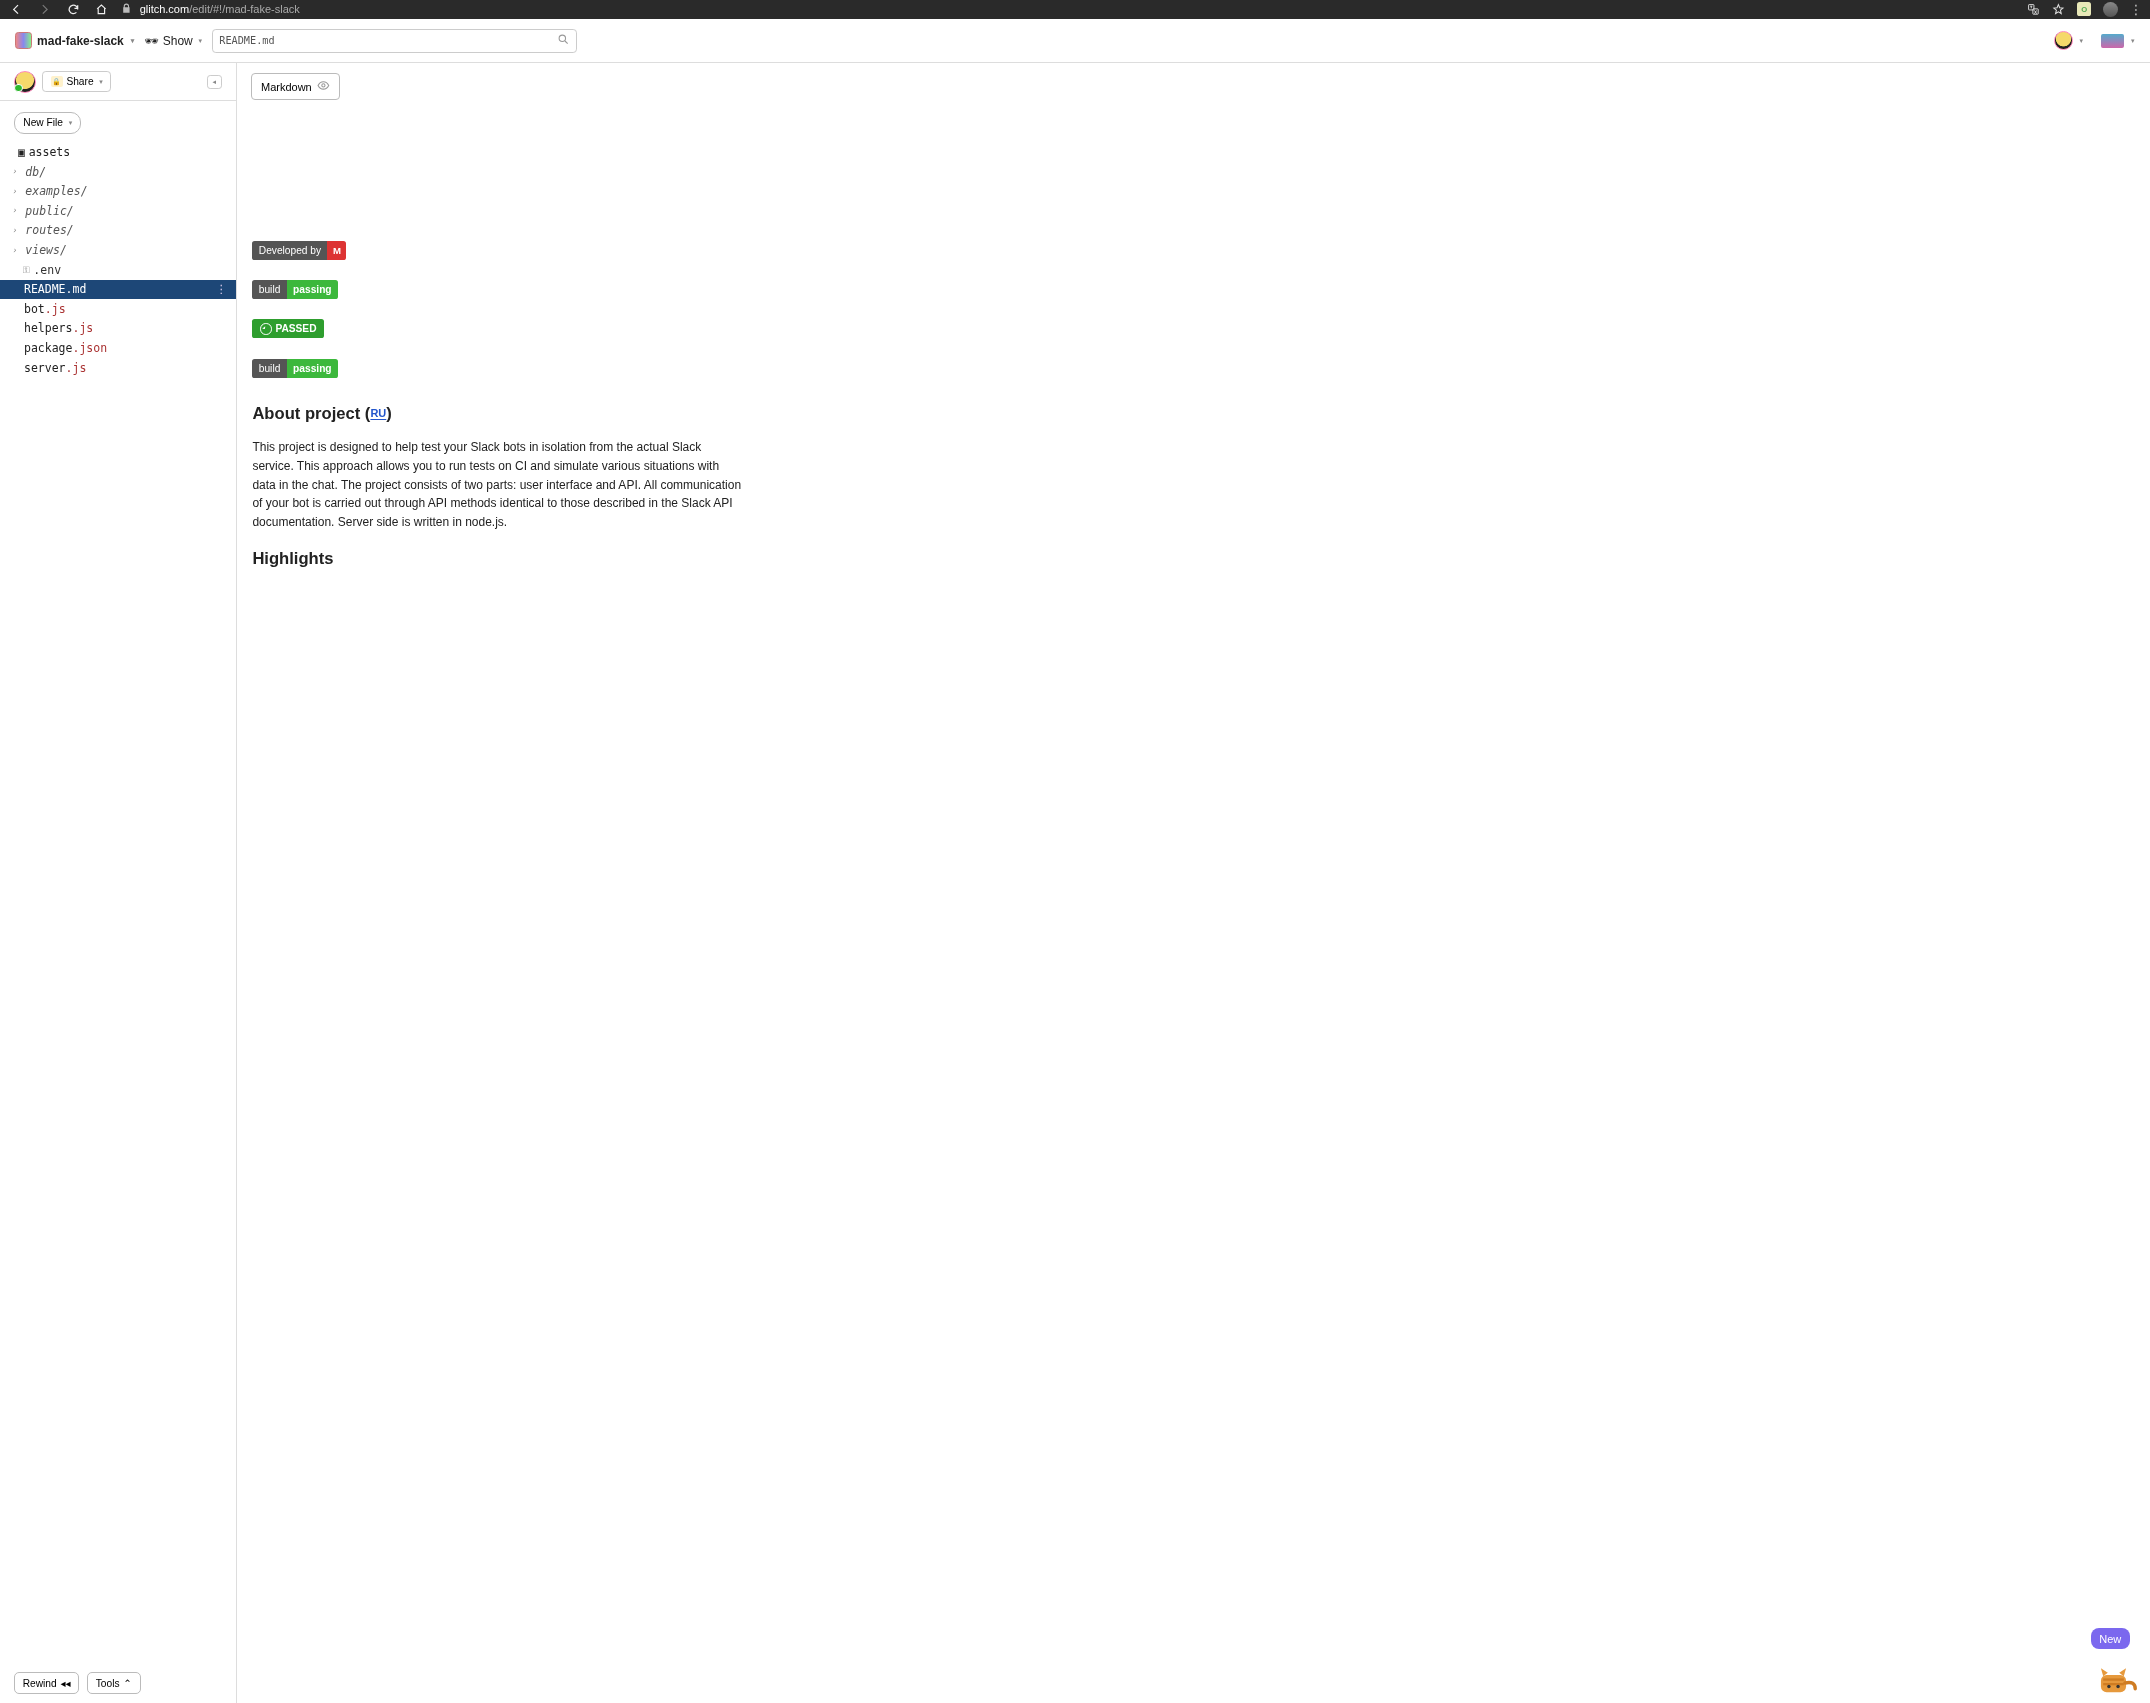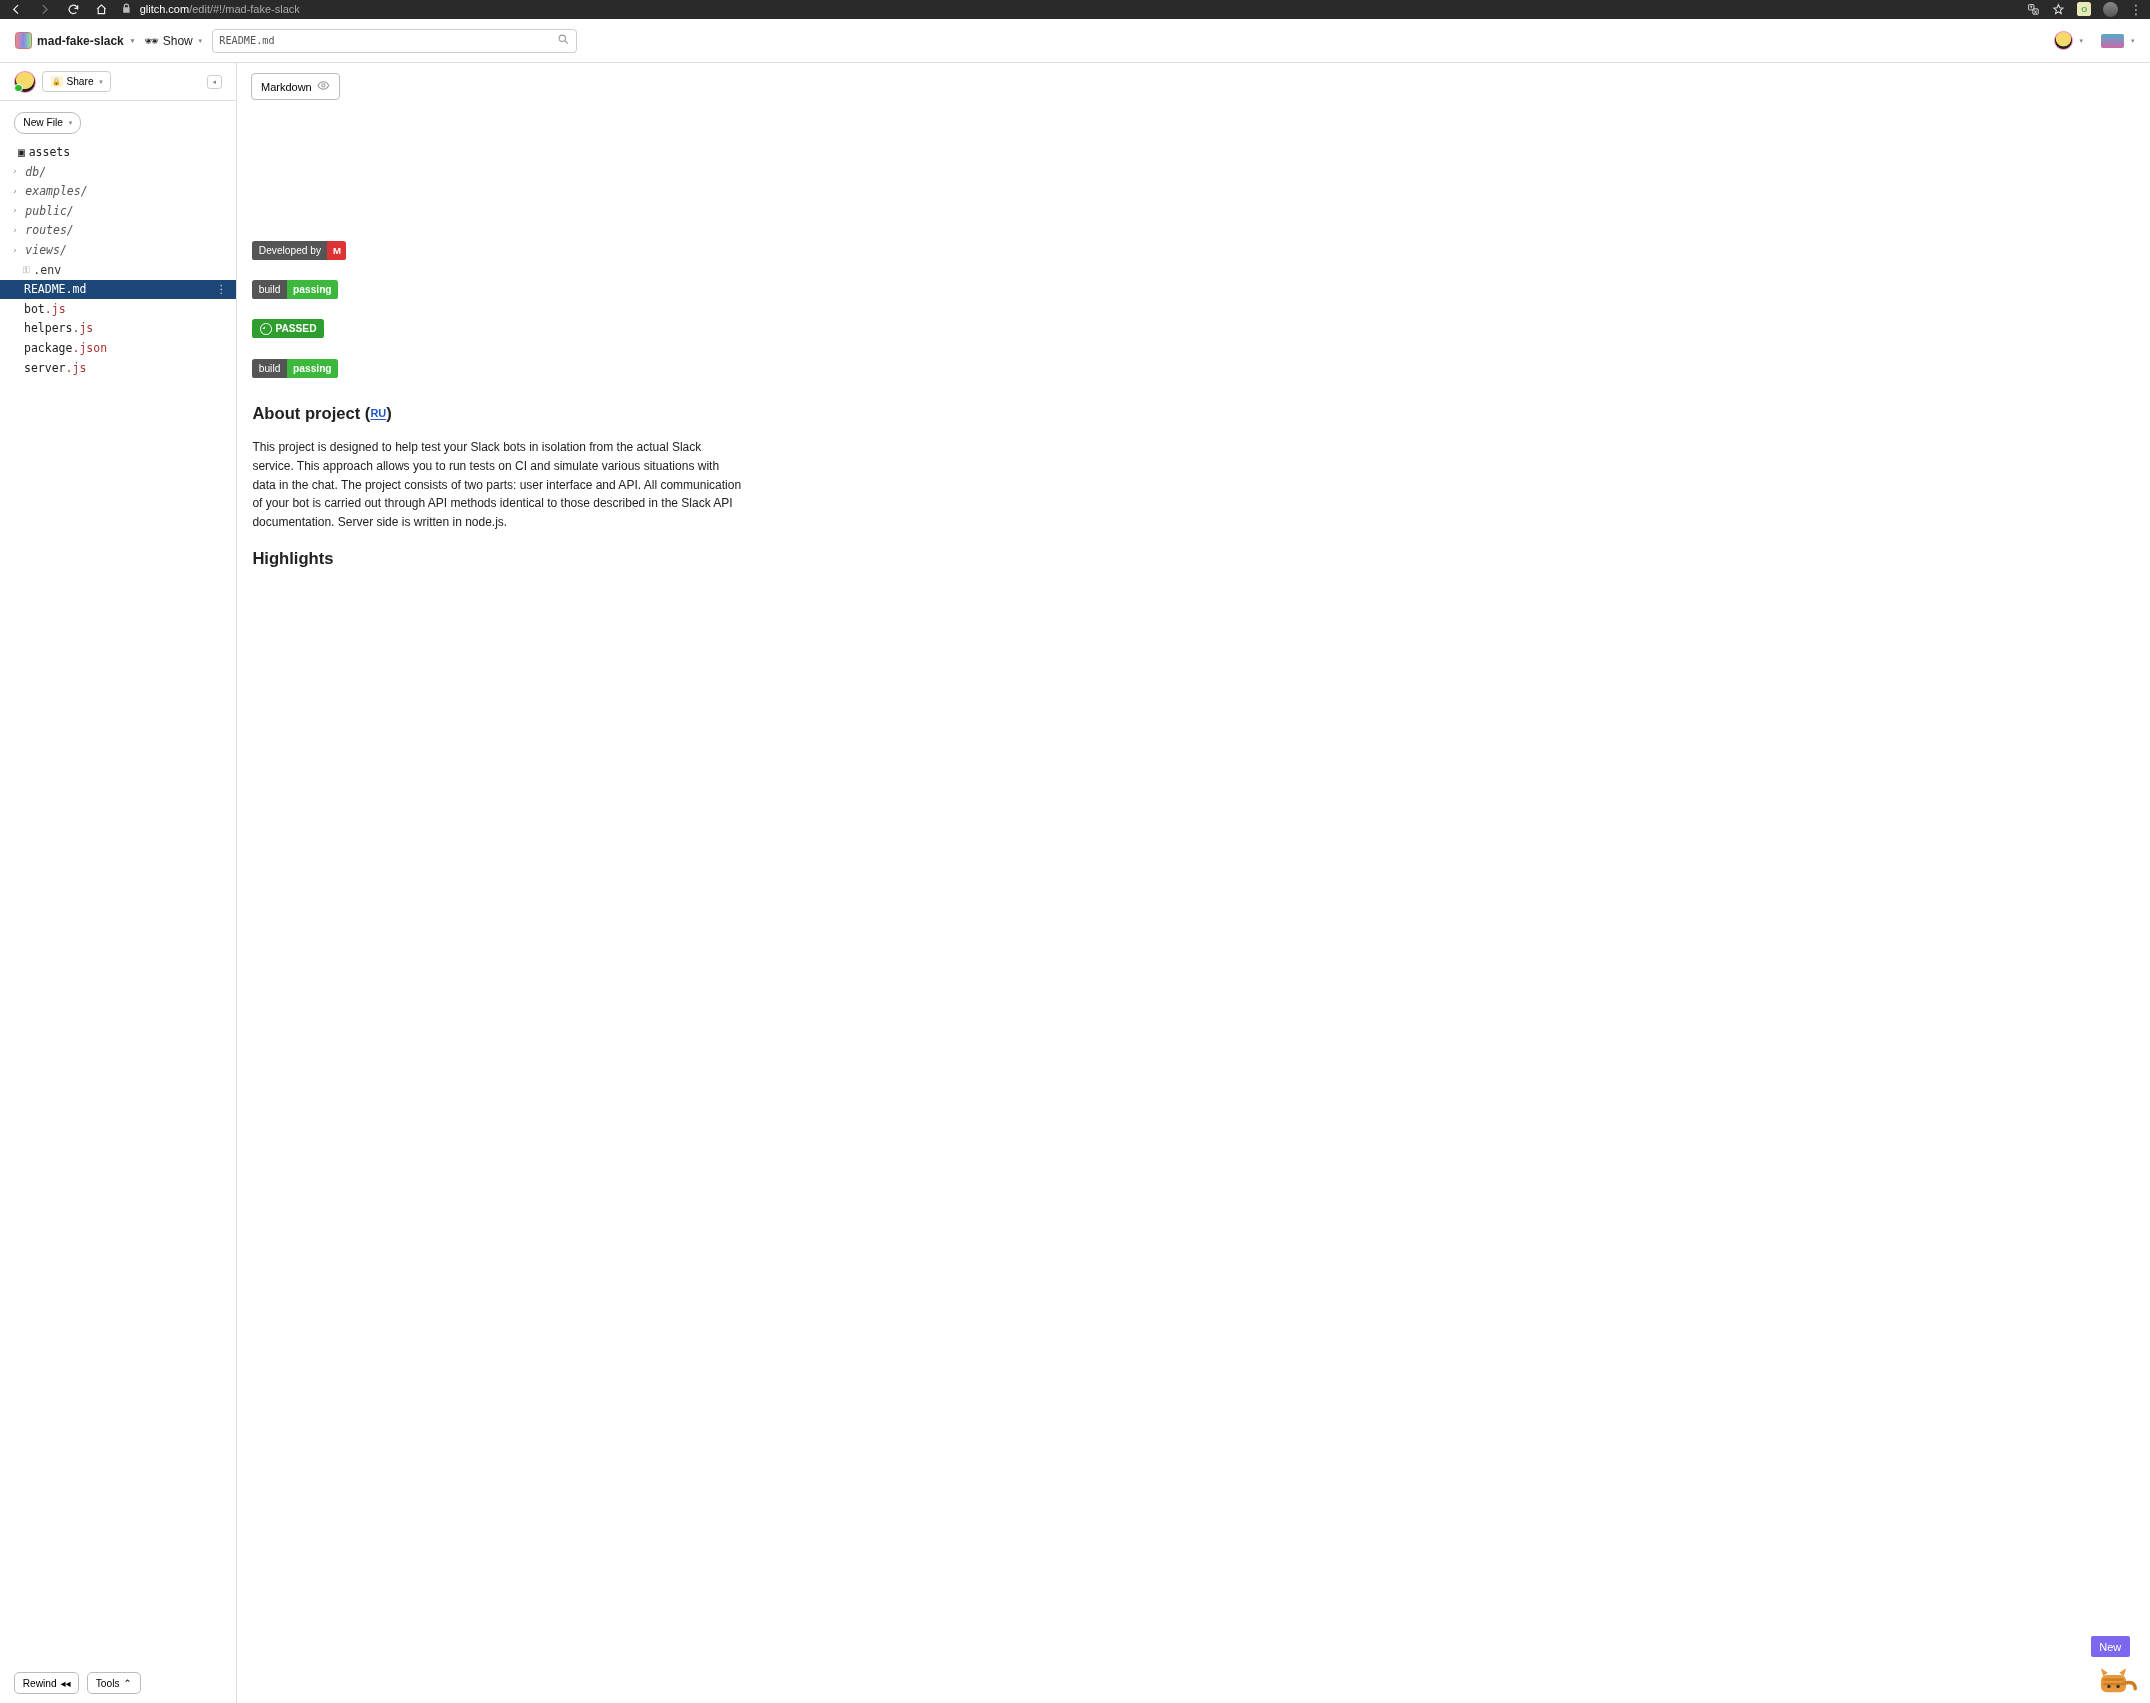--- a/index.html
+++ b/index.html
@@ -73,21 +73,21 @@
 .badge .m { background:#d33; color:#fff; width:19px; display:flex; align-items:center; justify-content:center; font-weight:700; font-size:9.6px; }
 .badge.green { background:#2e9e2e; color:#fff; padding:3.8px 7.7px; font-weight:700; gap:3.8px; align-items:center; }
 .badge.green .ci { width:11.5px; height:11.5px; border:1.3px solid #fff; border-radius:50%; position:relative; }
 .badge.green .ci::after { content:''; position:absolute; border:2.6px solid transparent; border-top-color:#fff; left:1.9px; top:3.2px; transform:rotate(-40deg); }
 .bd-row { display:block; }
 
 h2 { font-size: 16.6px; font-weight: 800; margin: 6.4px 0 14px; }
 h2 .ru { color:#2255cc; text-decoration: underline; font-size: 11px; font-weight:700; vertical-align: 1.9px; }
 .para { font-size: 12px; line-height: 1.55; margin-bottom: 18px; color:#222; }
 
-.new-pill { position:absolute; right: 20.5px; bottom: 46px; background:#7b68ee; color:#fff; padding:4.5px 8.3px; border-radius:2px; font-size:11px; font-weight:500; }
+.new-pill { position:absolute; right: 20.5px; bottom: 54px; background:#7b68ee; color:#fff; padding:4.5px 8.3px; border-radius:8px; font-size:11px; font-weight:500; }
 .cat { position:absolute; right: 12.8px; bottom: 3.8px; width: 47px; height: 40px; }
 .cat svg { width:100%; height:100%; }
 
 svg.ic { width: 12.8px; height: 12.8px; }
 </style>
 </head>
 <body>
 
 <div class="browser-bar">
   <div class="nav-btn">

